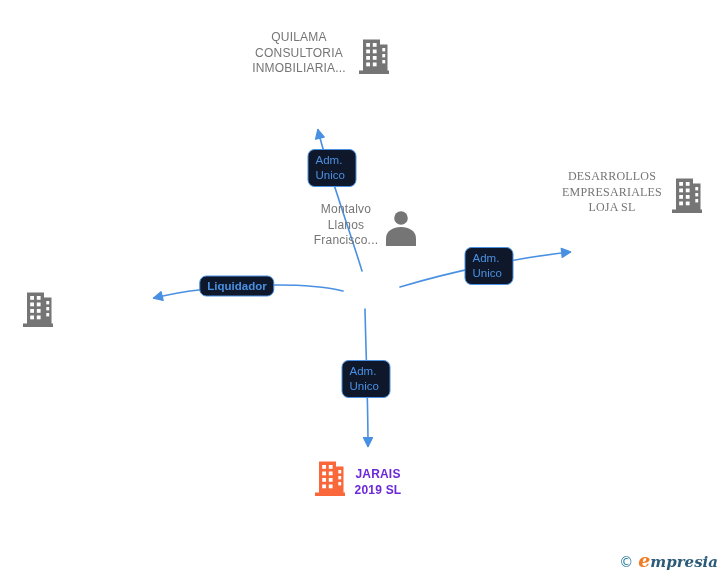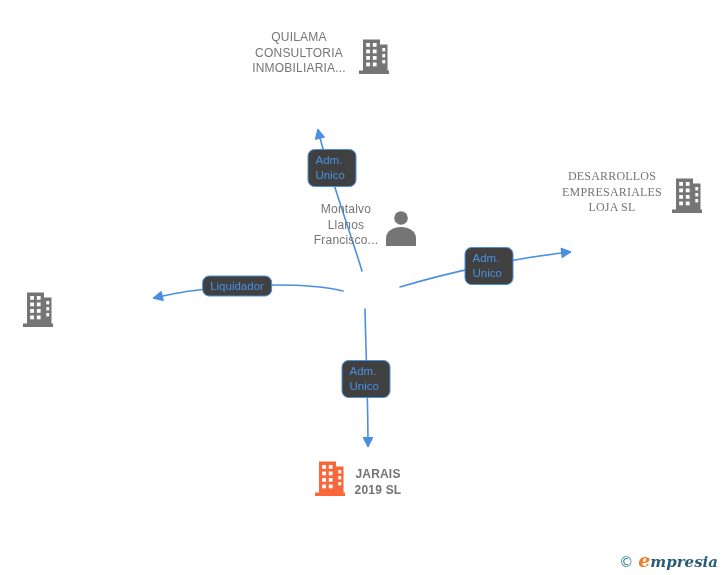--- a/index.html
+++ b/index.html
@@ -27,28 +27,28 @@
     font-size: 12px;
     line-height: 15.5px;
     letter-spacing: 0.2px;
     cursor: pointer;
   }
   .node .label { display: block; }
   .node .icon { display: block; }
   .node .icon svg { display: block; }
   .bldg-body { fill: #757575; }
   .node.highlight .bldg-body { fill: #f9673a; }
-  .node.highlight .label { color: #737373; font-weight: bold; }
+  .node.highlight .label { color: #6d28d9; font-weight: bold; }
   .person-body { fill: #757575; }
   .gap-below { margin-bottom: 8px; }
   .gap-above { margin-top: 8px; }
   .edge-label {
     position: absolute;
     transform: translate(-50%, -50%);
-    background: #404040;
+    background: #0f172a;
     border: 1.5px solid #4a90e2;
     border-radius: 7px;
     color: #4a90e2;
     font-size: 11.5px;
     line-height: 15px;
     padding: 3px 7px;
     text-align: left;
     white-space: pre-line;
   }
   .edge-label.narrow { width: 33px; }
@@ -212,21 +212,21 @@
             <rect x="25.3" y="16" width="2.9" height="3.4"></rect>
             <rect x="25.3" y="22" width="2.9" height="3.4"></rect>
         </g>
       </svg>
     </span>
     <span class="label gap-above" style="width: 62px;">JARAIS 2019 SL</span>
   </div>
 
   <div class="edge-label narrow" style="left: 332px; top: 168px;">Adm. Unico</div>
   <div class="edge-label narrow" style="left: 489px; top: 266px;">Adm. Unico</div>
-  <div class="edge-label single" style="left: 237px; top: 286px;">Liquidador</div>
+  <div class="edge-label single" style="left: 237px; top: 286px; font-weight: bold;">Liquidador</div>
   <div class="edge-label narrow" style="left: 366px; top: 379px;">Adm. Unico</div>
 
   <a class="footer-logo">
     <span class="copy">©</span>
     <span class="brand"><span class="e">e</span><span class="rest">mpresia</span></span>
   </a>
 
 </div>
 
 </body></html>

